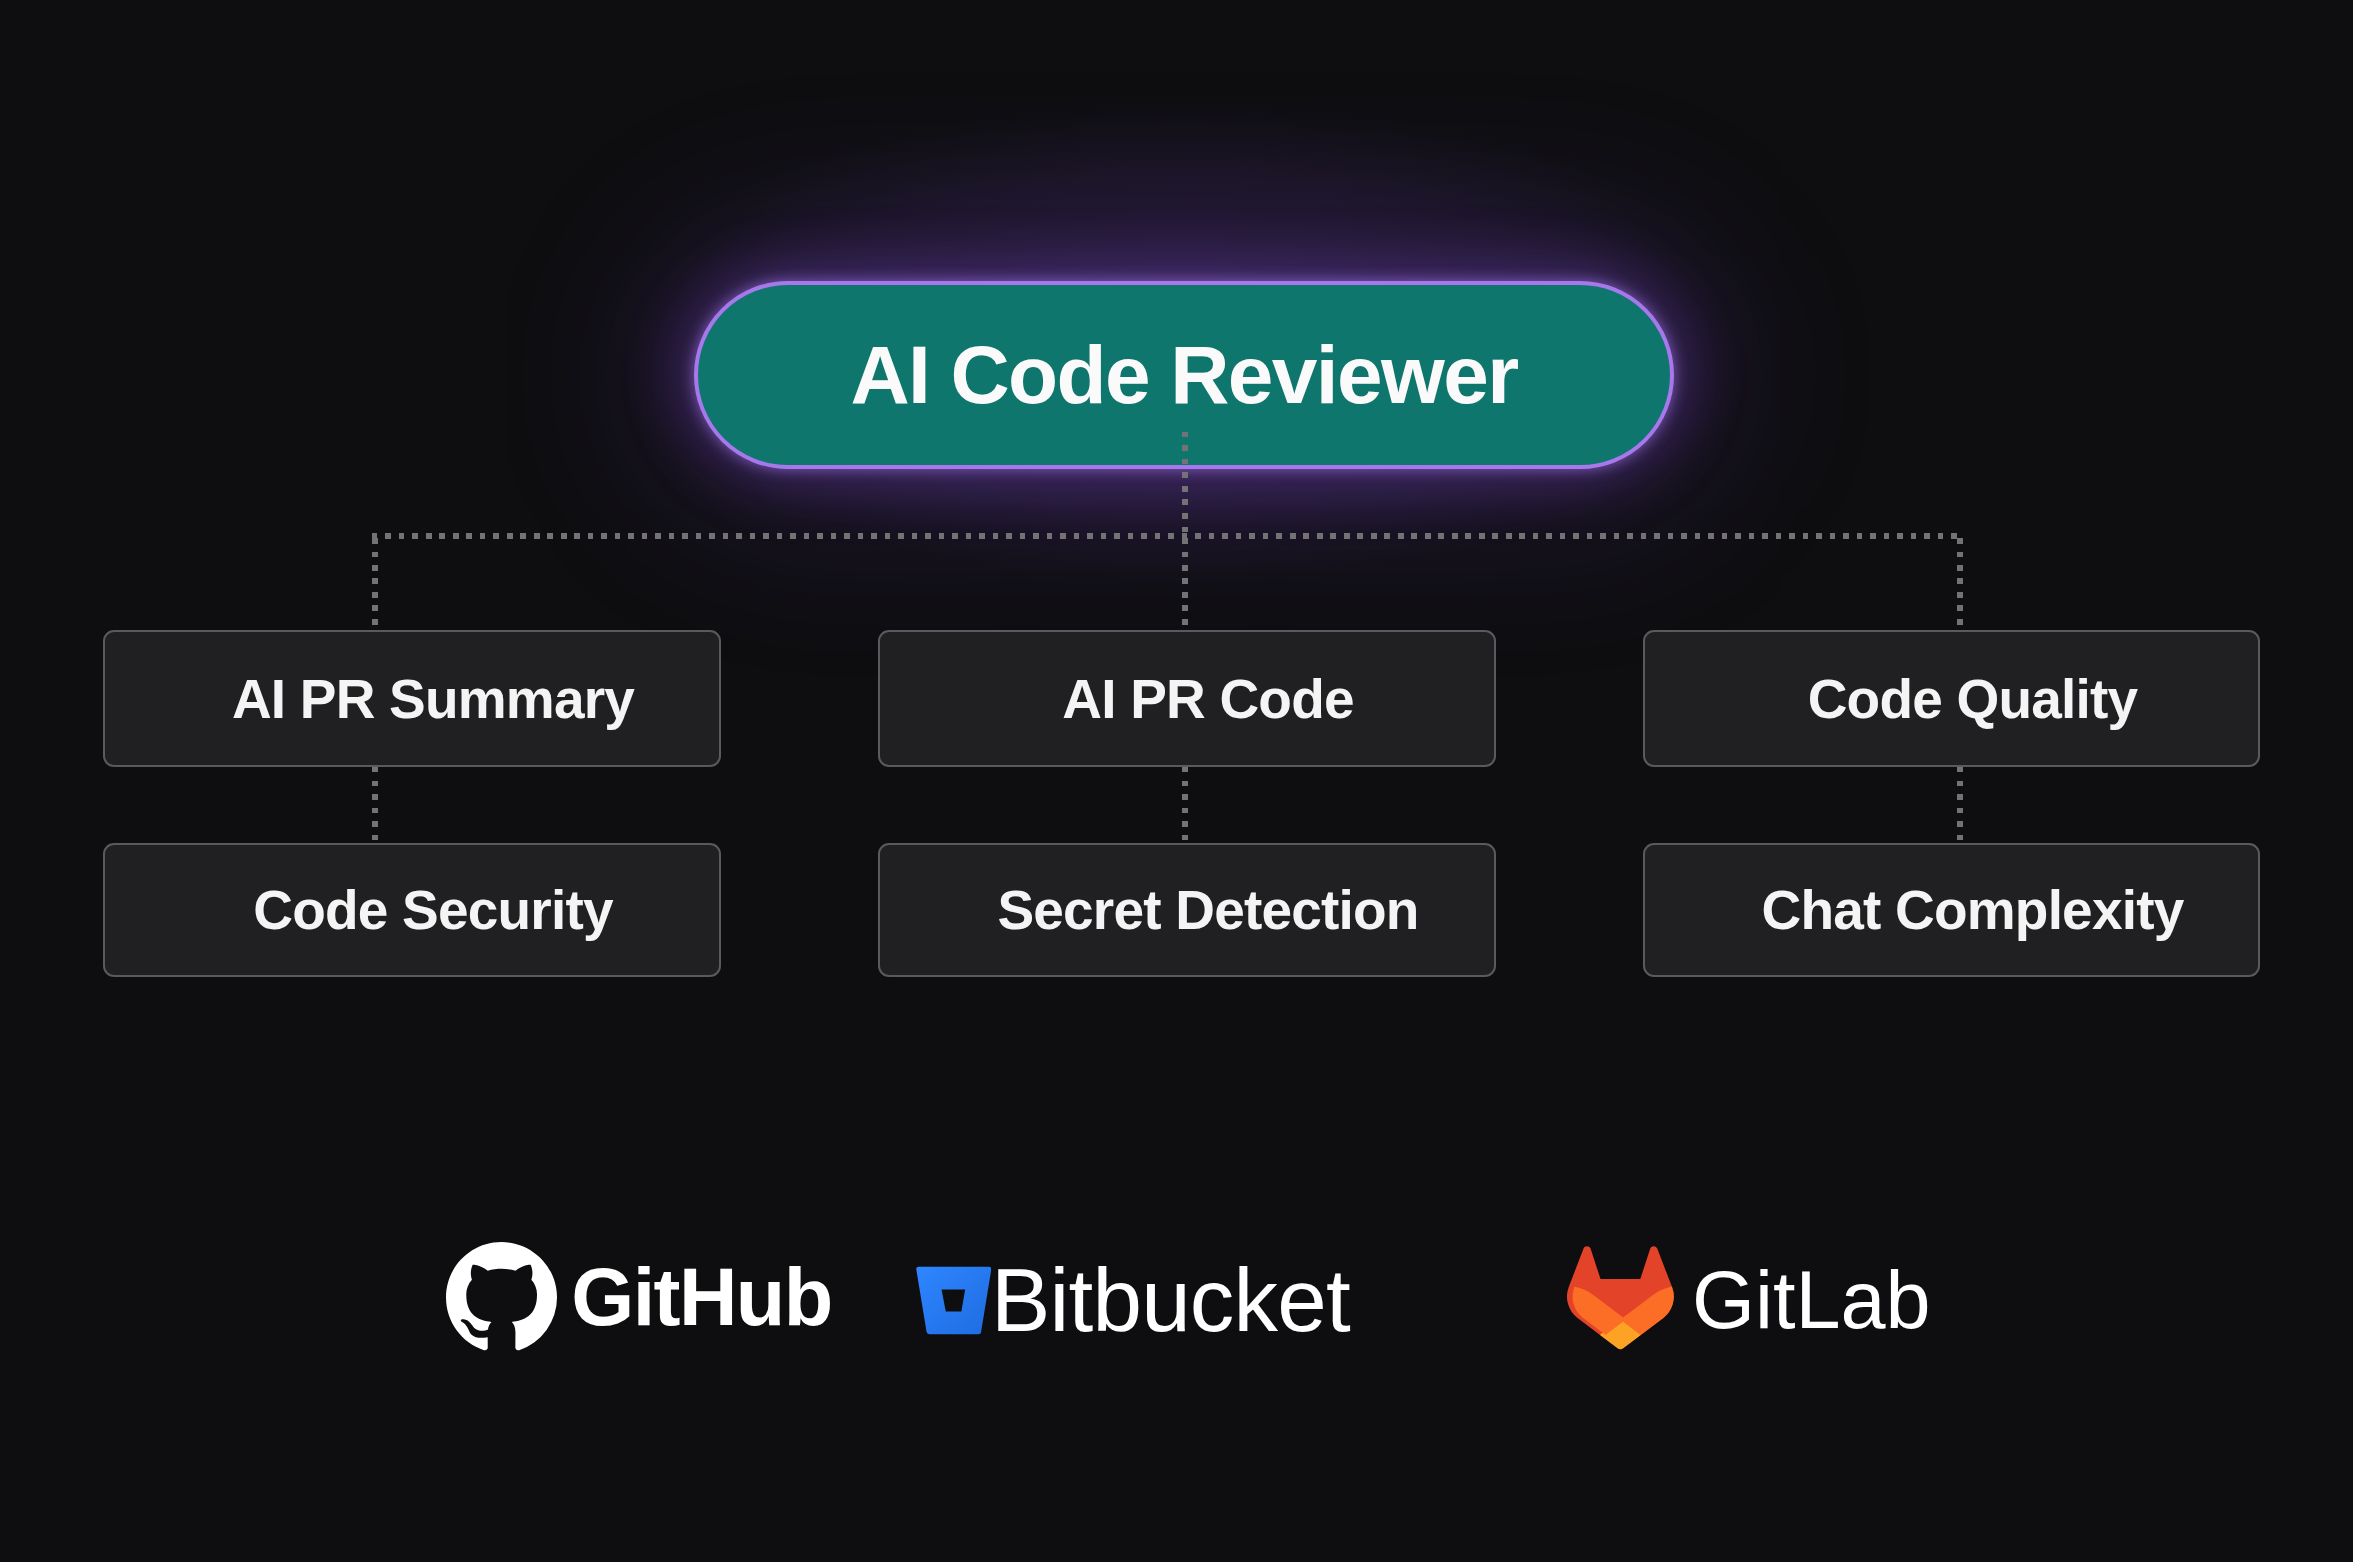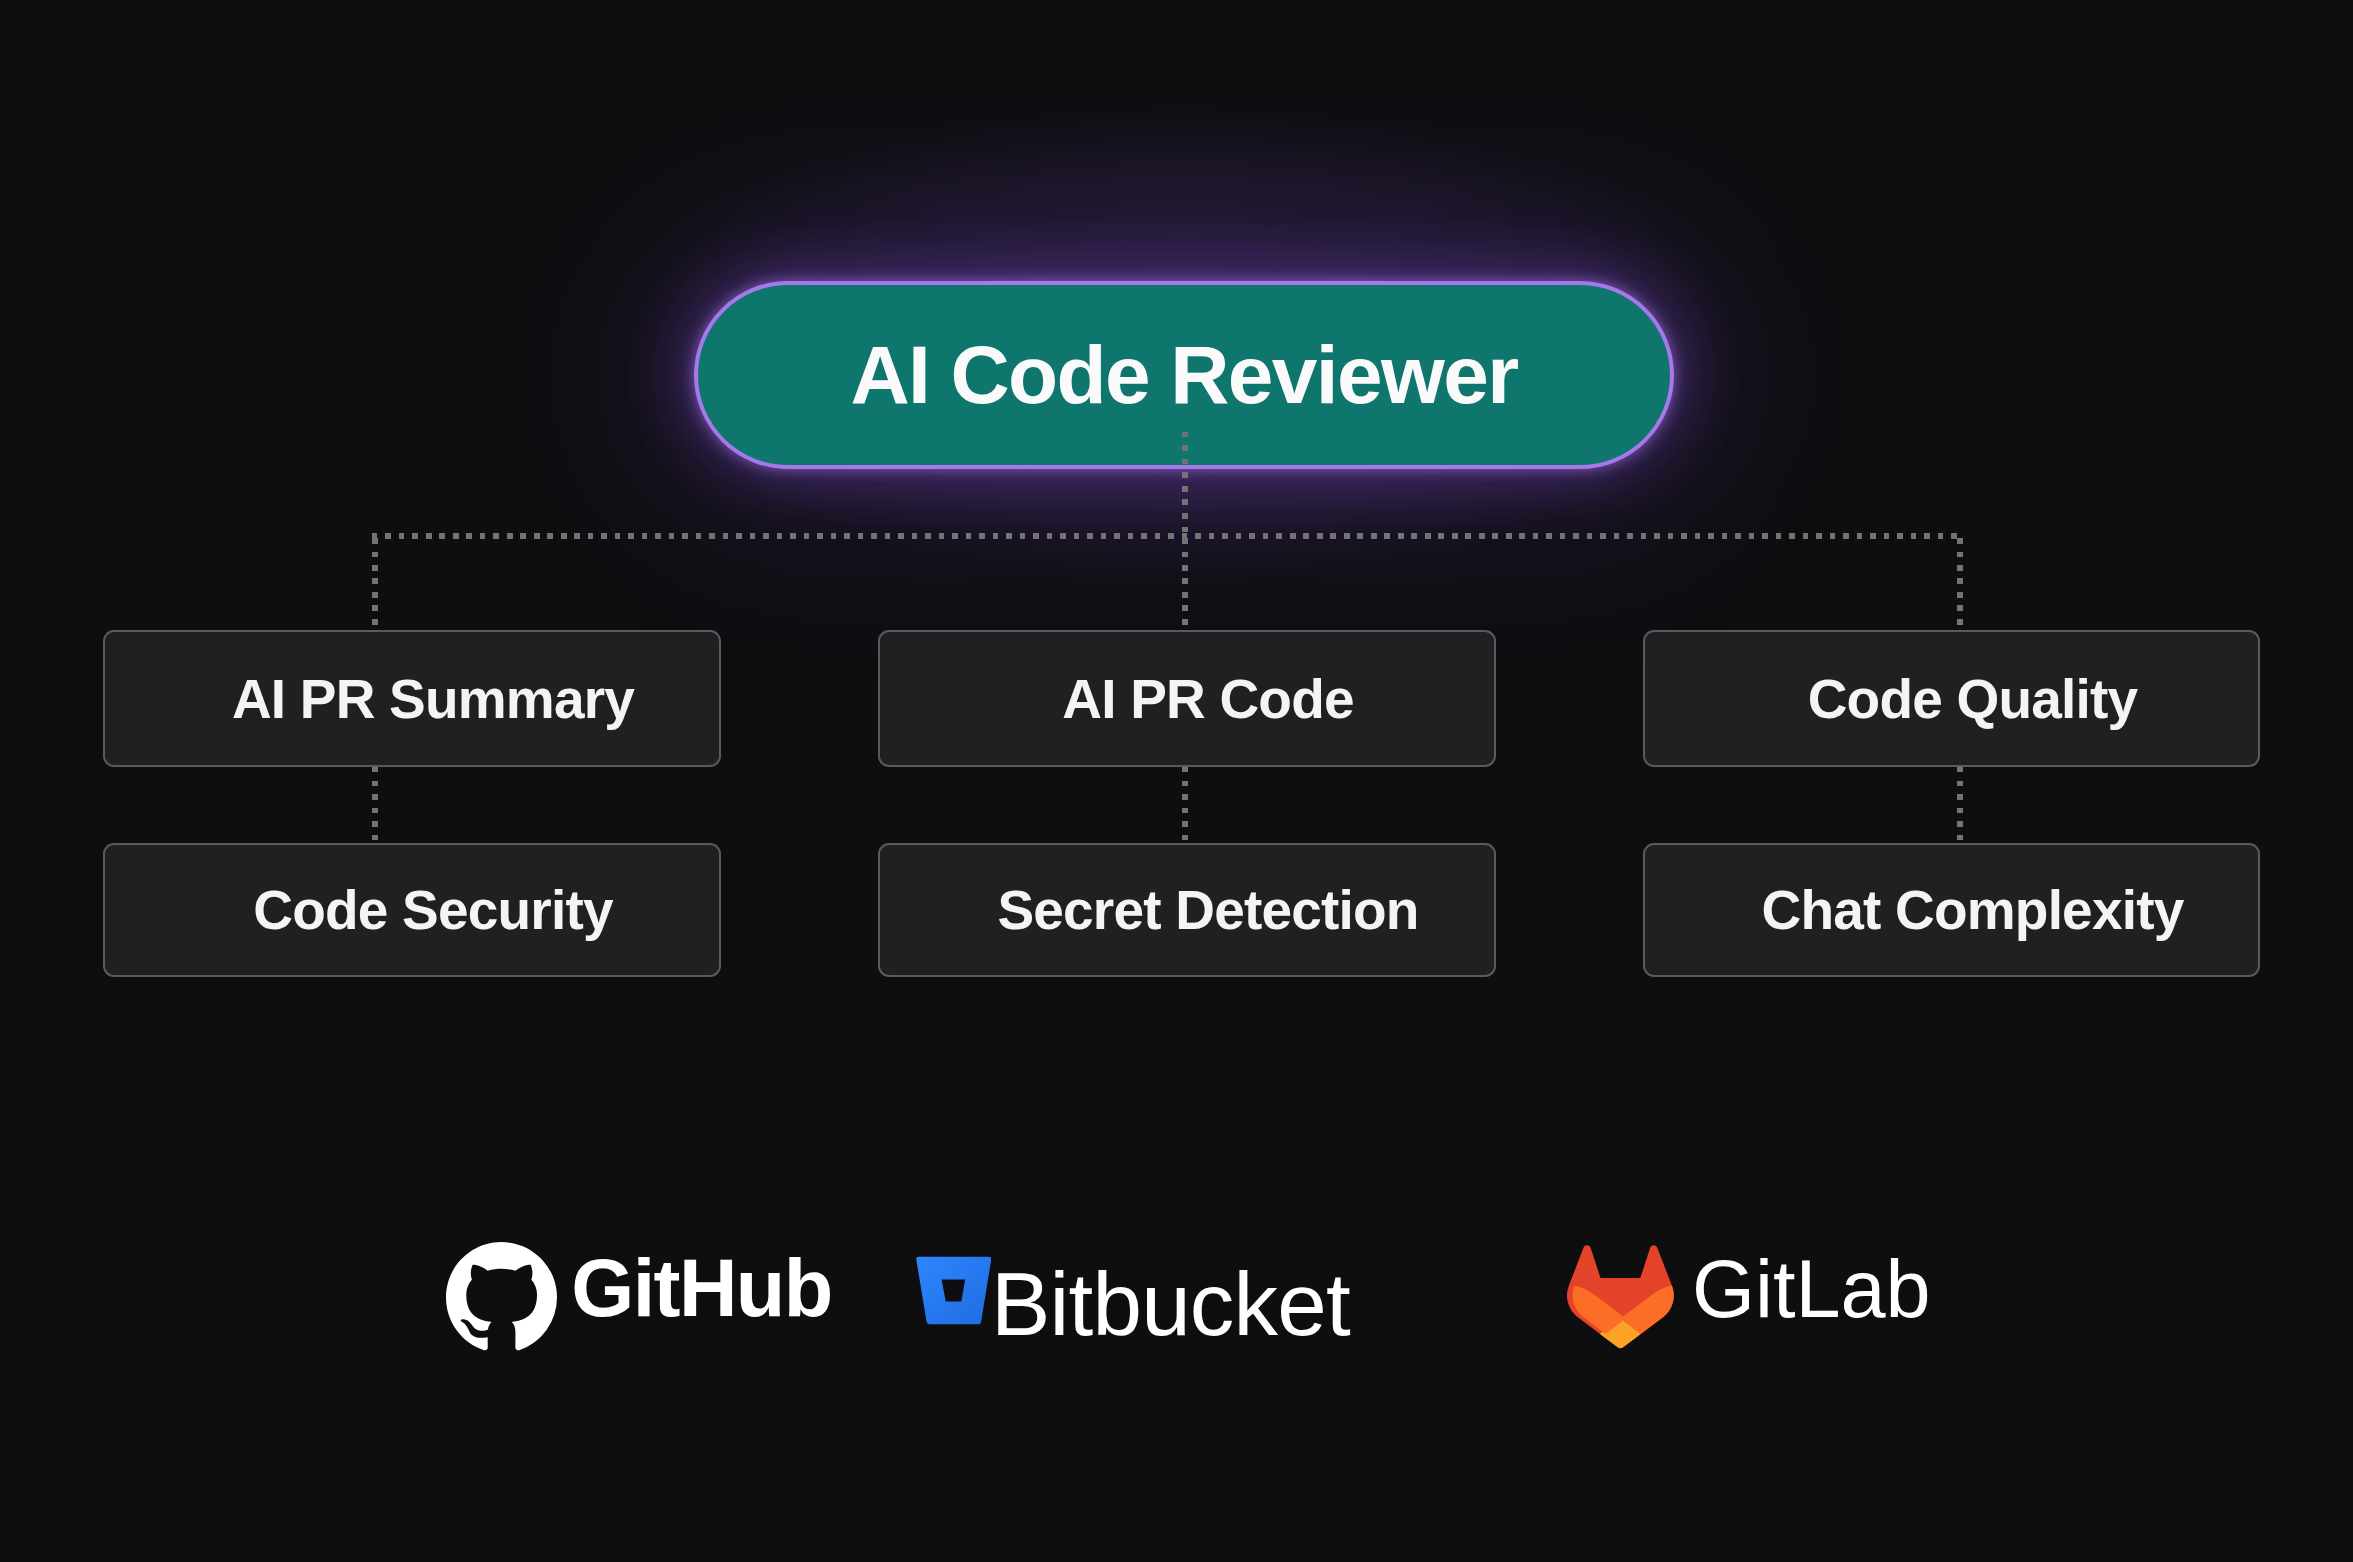--- a/index.html
+++ b/index.html
@@ -52,21 +52,21 @@
     background:var(--node-fill); border:2.4px solid var(--node-border); border-radius:11px;
     display:flex; align-items:center; justify-content:center;padding-left:42px;
   }
   .node .label{color:var(--node-text); font-size:55px; font-weight:600; letter-spacing:-0.8px; white-space:nowrap;}
   .row1{top:630px; height:137px;}
   .row2{top:843px; height:134px;}
   #n-a1,#n-a2{left:103px;  width:618px;}
   #n-b1,#n-b2{left:878px; width:618px;}
   #n-c1,#n-c2{left:1643px; width:617px;}
   
-  .logo{position:absolute; display:flex; }
+  .logo{position:absolute; display:flex; align-items:center;}
   .logo .wordmark{color:var(--logo-text); white-space:nowrap;}
   #logo-github{left:446px; top:1242px; height:111px; gap:14.3px;}
   #logo-github .wordmark{font-size:81px; font-weight:700; letter-spacing:-1.6px;}
   #logo-bitbucket{left:916px; top:1253px; height:94px; }
   #logo-bitbucket .wordmark{font-size:89px; font-weight:500; letter-spacing:-0.8px;}
   #logo-gitlab{left:1567px; top:1243px; height:114px; gap:16px;}
   #logo-gitlab .wordmark{font-size:81px; font-weight:400; letter-spacing:0;}
   svg{display:block;}
 </style>
 </head>

